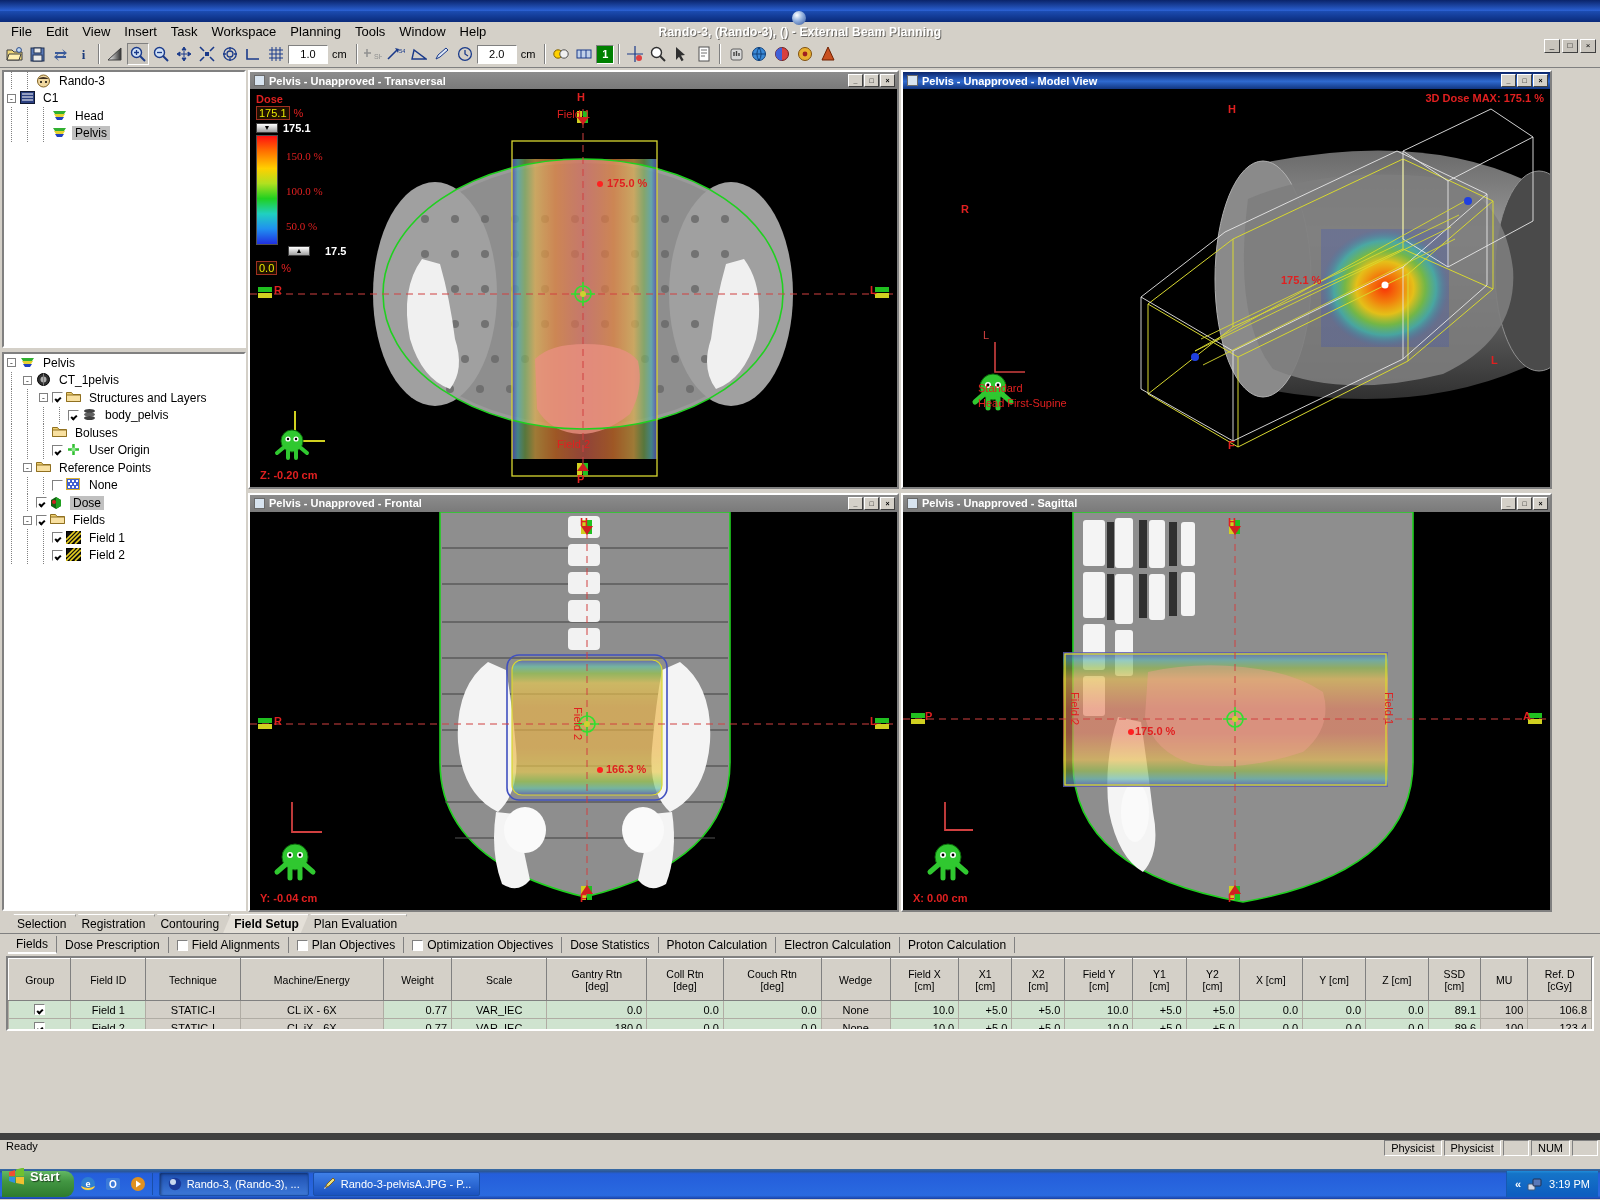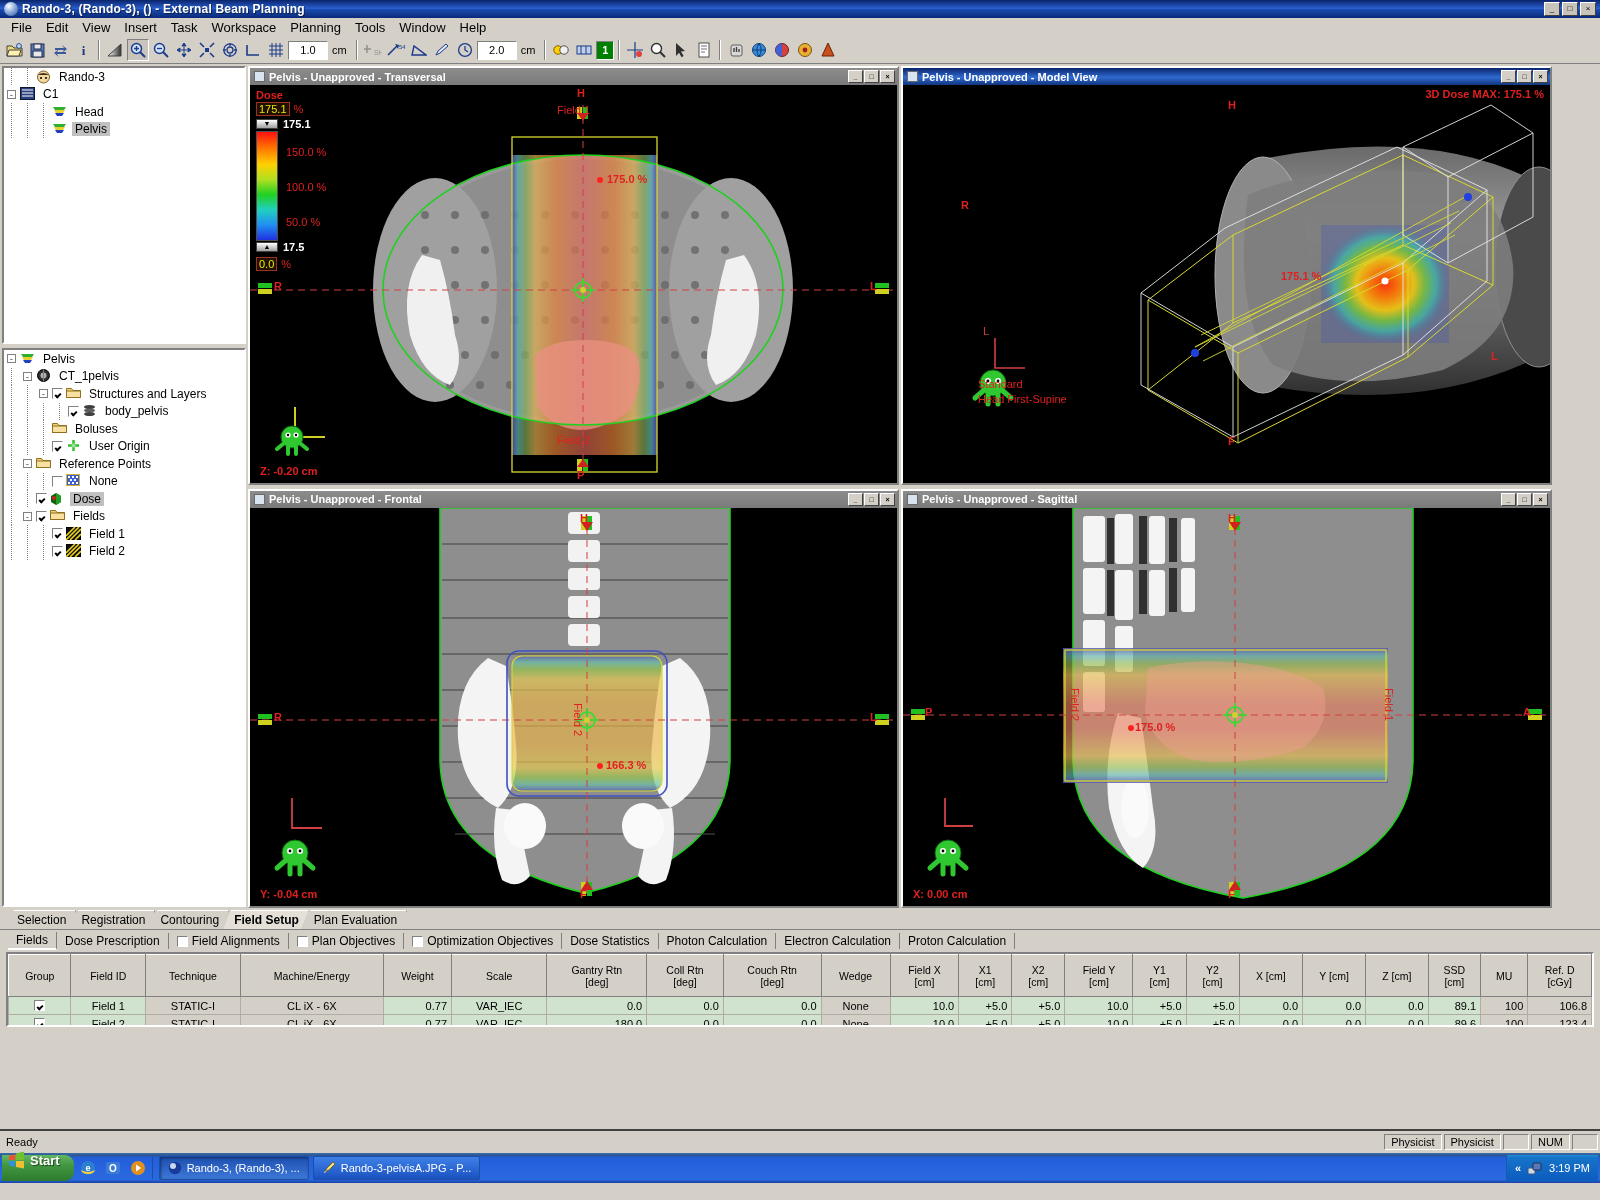--- a/index.html
+++ b/index.html
@@ -7,21 +7,21 @@
   body{
     font-family:"Liberation Sans", sans-serif;
     font-size:11px;
     background:#d4d0c8;
     color:#000;
   }
   
   #titlebar{
     height:18px;
     background:linear-gradient(to bottom,#0a246a 0%,#2a5fd0 48%,#1b4bb0 52%,#0a2a7a 100%);
-    display:flex; align-items:center; padding:0 2px; color:#fff;
+    display:flex; align-items:center; padding:11px 2px; color:#fff;flex-direction:column;
   }
   #titlebar .tlogo{
     width:14px;height:14px;border-radius:50%;
     background:radial-gradient(circle at 35% 30%,#fff,#9ab6e0 40%,#2a4f9a 100%);
     margin:0 4px 0 2px; flex:0 0 auto;
   }
   #titlebar .ttext{ font-weight:bold; font-size:12px; letter-spacing:.2px; text-shadow:1px 1px 0 #00000080;}
   #titlebar .tbtns{ margin-left:auto; display:flex; gap:2px; padding-right:2px;}
   #titlebar .tbtn{
     width:16px;height:14px;background:#c8c4bc;border:1px solid;
@@ -127,22 +127,22 @@
   table{ border-collapse:collapse; width:100%; font-size:11px;}
   th{
     background:#d4d0c8; border:1px solid; border-color:#fff #808080 #808080 #fff;
     font-weight:normal; font-size:10.5px; height:42px; padding:1px 3px; line-height:12px;
   }
   td{ border:1px solid #b0aca4; height:18px; padding:1px 4px; background:#cfe3cf; }
   td.grey{ background:#d4d0c8; }
   td.c{ text-align:center;} td.r{text-align:right;}
   
   #statusbar{
-    height:24px;background:#d4d0c8;border-top:2px solid #404040;
-    display:flex;align-items:center;font-size:11px;padding:0 2px;gap:2px;
+    height:36px;background:#d4d0c8;border-top:7px solid #404040;
+    display:flex;font-size:11px;padding:0 2px;gap:2px;
   }
   .sbox{ border:1px solid;border-color:#808080 #fff #fff #808080;height:16px;line-height:14px;padding:0 6px;}
   
   #taskbar{
     height:30px;
     background:linear-gradient(to bottom,#3b6ea5 0%,#2b5797 8%,#245edb 16%,#2a6ae0 88%,#1941a5 100%);
     display:flex;align-items:center;gap:3px;padding:0 2px;
   }
   #startbtn{
     height:26px;display:flex;align-items:center;gap:5px;padding:0 14px 16px 6px;
@@ -819,28 +819,28 @@
         <div style="position:absolute;left:6px;top:4px;width:100px;">
           <div class="lbl redb" style="position:static;">Dose</div>
           <div style="display:flex;align-items:center;gap:4px;margin-top:1px;">
             <div class="dosebox">175.1</div>
             <span class="red">%</span>
           </div>
           <div style="display:flex;align-items:center;gap:5px;margin-top:2px;">
             <div class="arrbtn">▼</div>
             <span class="white" style="font-weight:bold;">175.1</span>
           </div>
-          <div style="position:relative;height:110px;margin-top:1px;">
+          <div style="position:relative;height:110px;margin-top:1px;font-family:Liberation Serif, serif;">
             <div style="position:absolute;left:0;top:0;width:22px;height:110px;border:1px solid #505050;
               background:linear-gradient(to bottom,#ff1010 0%,#ff7000 14%,#ffd000 30%,#b0e020 44%,#20d020 58%,#20d0c0 72%,#2090f0 86%,#2030e0 100%);"></div>
             <span class="red" style="position:absolute;left:30px;top:15px;">150.0 %</span>
             <span class="red" style="position:absolute;left:30px;top:50px;">100.0 %</span>
             <span class="red" style="position:absolute;left:30px;top:85px;">50.0 %</span>
           </div>
-          <div style="display:flex;align-items:center;gap:5px;">
+          <div style="display:flex;align-items:center;gap:15px;margin-left:32px;">
             <div class="arrbtn">▲</div>
             <span class="white" style="font-weight:bold;">17.5</span>
           </div>
           <div style="display:flex;align-items:center;gap:4px;margin-top:4px;">
             <div class="dosebox">0.0</div>
             <span class="red">%</span>
           </div>
         </div>
 
         <span class="lbl redb" style="left:327px;top:2px;">H</span>

